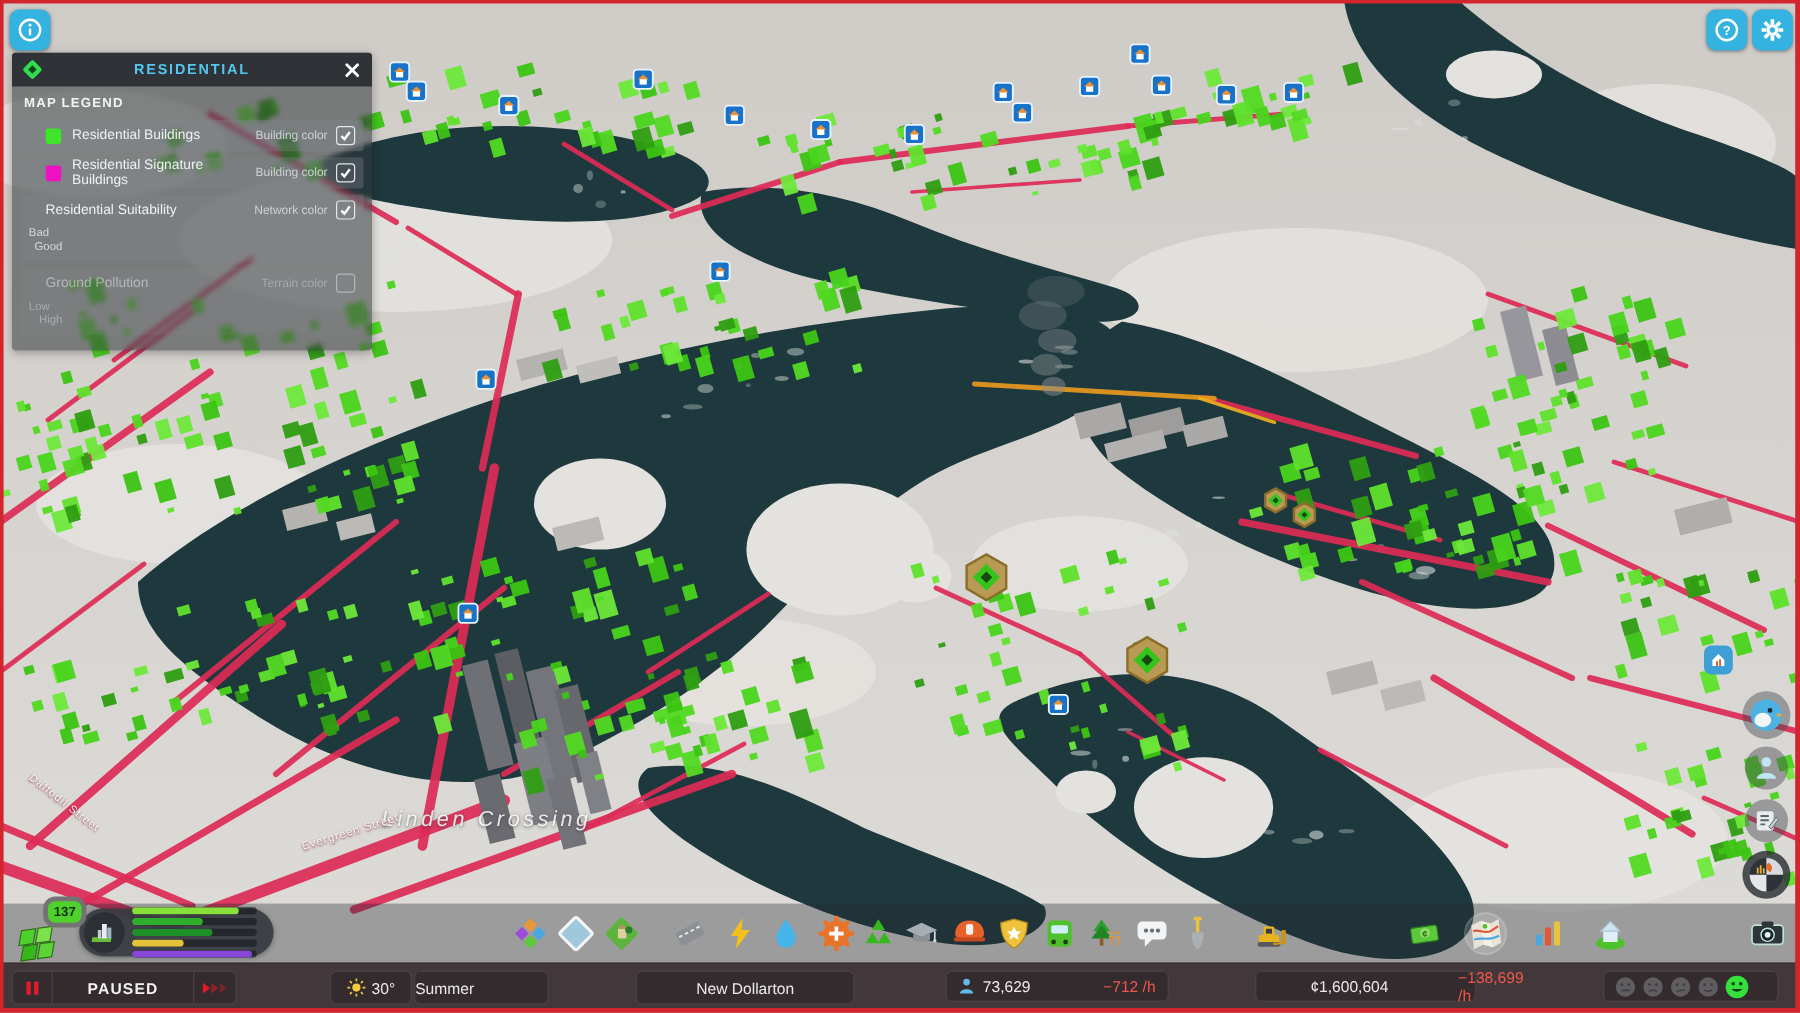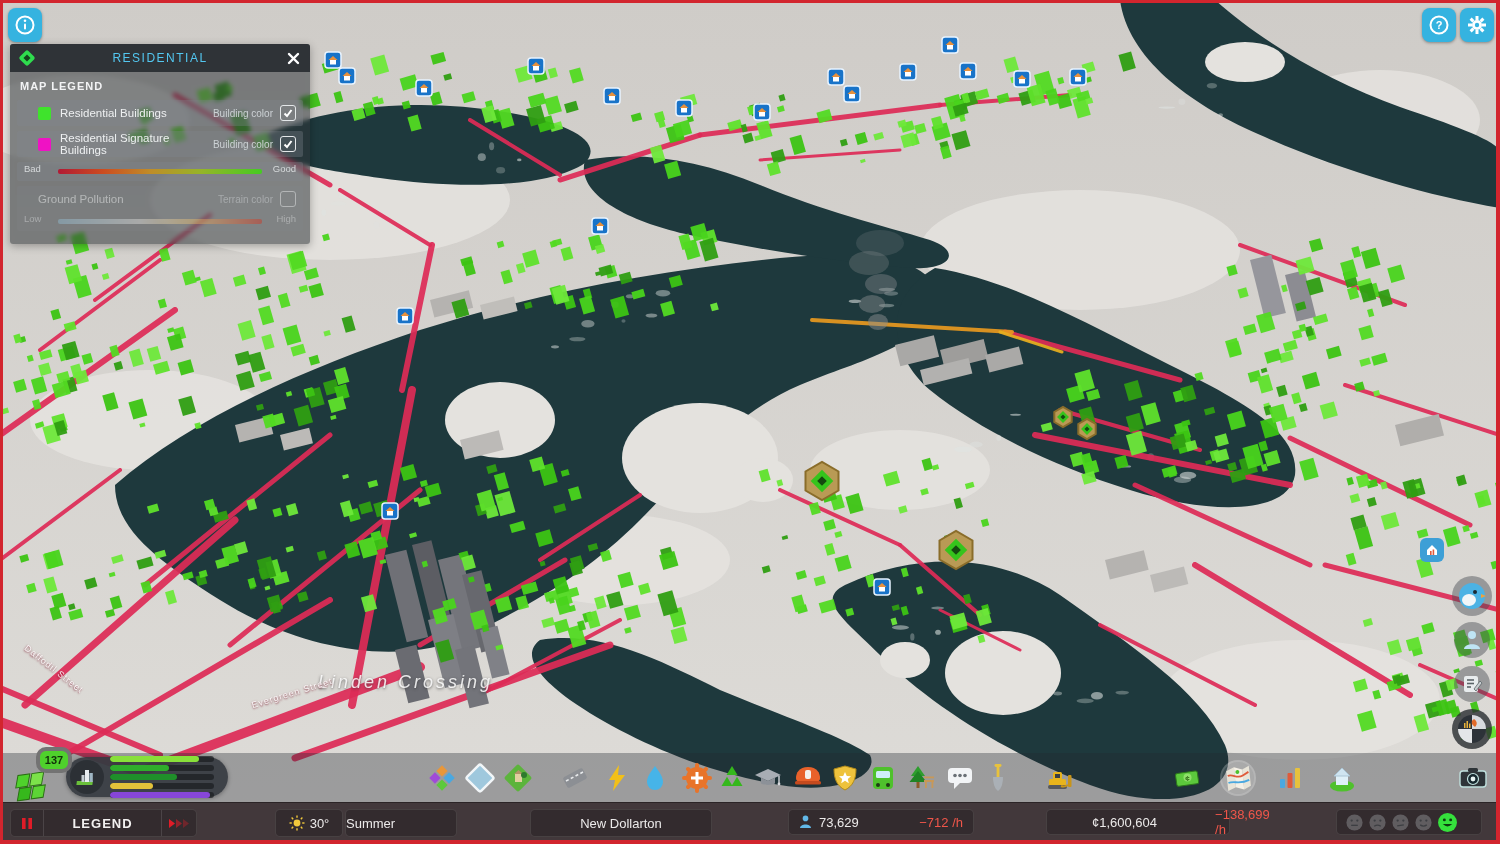--- a/index.html
+++ b/index.html
@@ -19,31 +19,31 @@
 
   
   .sq-btn{position:absolute;width:34px;height:34px;border-radius:8px;background:#35b3e0;
      box-shadow:0 1px 3px rgba(0,0,0,0.35);display:flex;align-items:center;justify-content:center;z-index:40;cursor:pointer;}
 
   
   .legend{position:absolute;left:10px;top:44px;width:300px;z-index:30;
      background:rgba(47,53,57,0.55);border-radius:3px;box-shadow:0 2px 8px rgba(0,0,0,0.3);backdrop-filter:blur(2px);}
   .legend-header{height:28px;background:rgba(40,45,50,0.92);border-radius:3px 3px 0 0;
      display:flex;align-items:center;padding:0 8px;}
-  .legend-title{flex:1;text-align:center;color:#53c7f0;font-size:12px;font-weight:normal;letter-spacing:1.5px;}
+  .legend-title{flex:1;text-align:center;color:#53c7f0;font-size:12px;font-weight:bold;letter-spacing:1.5px;}
   .legend-close{width:18px;height:18px;display:flex;align-items:center;justify-content:center;cursor:pointer;}
   .legend-body{padding:6px 7px 8px 7px;}
   .legend-heading{color:#f2f3f4;font-size:11px;font-weight:bold;letter-spacing:1px;margin:2px 0 8px 3px;}
   .lrow{background:rgba(130,136,140,0.35);border-radius:2px;margin-bottom:5px;padding:0 7px;}
   .lrow-line{height:26px;display:flex;align-items:center;padding-left:14px;}
   .lrow-label{flex:1;color:#eef0f1;font-size:11.5px;}
   .lrow-type{color:#ccd1d4;font-size:10px;margin-right:7px;}
   .swatch{width:13px;height:13px;border-radius:2px;margin-right:9px;}
   .cbx{width:14px;height:14px;border:1.5px solid #e4e7e9;border-radius:3px;display:flex;align-items:center;justify-content:center;cursor:pointer;}
-  .grad-line{display:flex;align-items:flex-end;padding:1px 0 7px 0;}
+  .grad-line{display:flex;align-items:flex-start;padding:1px 0 7px 0;flex-direction:column;}
   .grad-minmax{color:#d6d9db;font-size:9.5px;width:28px;}
   .grad-minmax.right{text-align:right;}
   .grad-bar{flex:1;height:5px;border-radius:2px;margin:0 6px;}
   .lrow.disabled{opacity:0.5;}
 
   
   .toolbar{position:absolute;left:0;top:753px;width:1500px;height:49px;background:rgba(34,40,48,0.35);z-index:20;}
   .tool{position:absolute;top:9px;width:32px;height:32px;display:flex;align-items:center;justify-content:center;cursor:pointer;}
   .tool.active{background:rgba(255,255,255,0.14);border-radius:50%;box-shadow:0 0 0 2px rgba(255,255,255,0.25);}
 
@@ -987,20 +987,29 @@
         <span class="lrow-type">Building color</span>
         <span class="cbx">
               <svg width="10" height="10" viewBox="0 0 10 10">
                 <polyline points="1.5,5.5 4,8 8.5,2" fill="none" stroke="#fff" stroke-width="2"></polyline>
               </svg>
             </span>
       </div>
     </div>
 
     <div class="lrow">
+      <div class="lrow-line">
+        <span class="lrow-label">Residential Suitability</span>
+        <span class="lrow-type">Network color</span>
+        <span class="cbx">
+              <svg width="10" height="10" viewBox="0 0 10 10">
+                <polyline points="1.5,5.5 4,8 8.5,2" fill="none" stroke="#fff" stroke-width="2"></polyline>
+              </svg>
+            </span>
+      </div>
       <div class="grad-line">
         <span class="grad-minmax">Bad</span>
         <span class="grad-bar" style="background:linear-gradient(90deg,#b11a35 0%,#cc4c20 22%,#c08c28 45%,#96b428 70%,#45cb22 100%);"></span>
         <span class="grad-minmax right">Good</span>
       </div>
     </div>
 
     <div class="lrow disabled">
       <div class="lrow-line">
         <span class="lrow-label">Ground Pollution</span>
@@ -1237,21 +1246,21 @@
 
 <div class="statusbar">
   <div class="sgroup" style="left:10px;width:185px;">
     <div class="sbtn" style="width:32px;">
       <svg width="12" height="13" viewBox="0 0 12 13">
             <rect x="1" y="1" width="3.6" height="11" fill="#e01c28"></rect>
             <rect x="7.4" y="1" width="3.6" height="11" fill="#e01c28"></rect>
           </svg>
     </div>
     <div class="sdivider"></div>
-    <div class="paused-label">LEGEND</div>
+    <div class="paused-label">PAUSED</div>
     <div class="sdivider"></div>
     <div class="sbtn" style="width:34px;">
       <svg width="22" height="11" viewBox="0 0 22 11">
         <polygon points="1,1 7,5.5 1,10" fill="#e01c28"></polygon>
             <polygon points="8,1 14,5.5 8,10" fill="#e01c28" opacity="0.55"></polygon>
             <polygon points="15,1 21,5.5 15,10" fill="#e01c28" opacity="0.35"></polygon>
       </svg>
     </div>
   </div>
 

